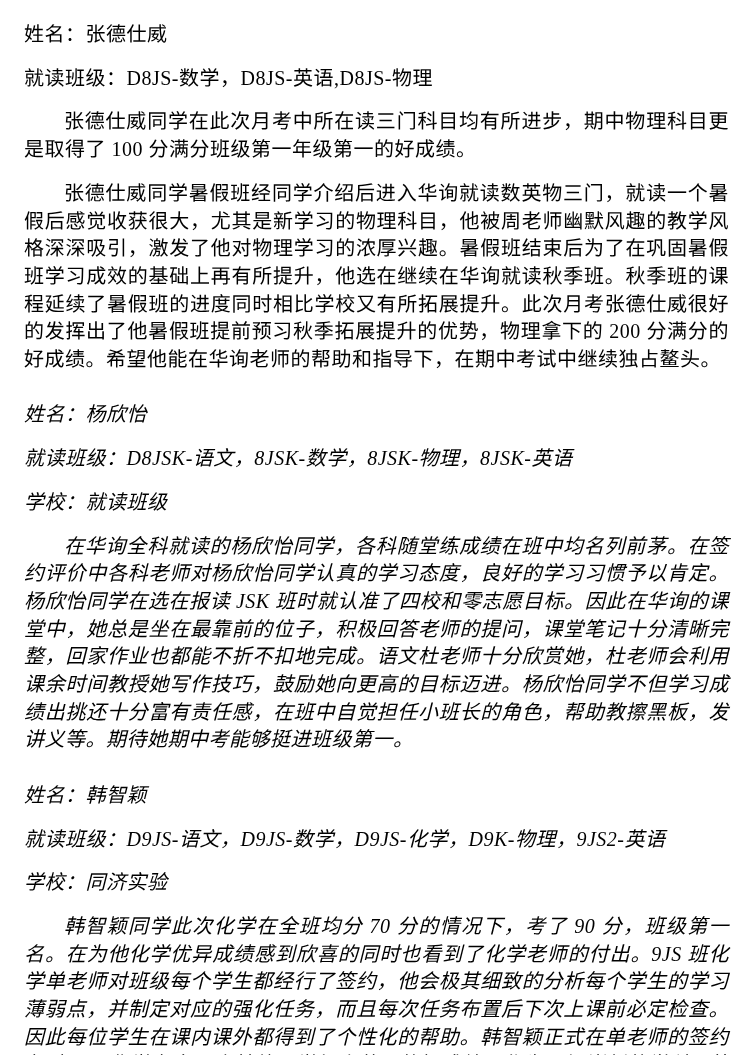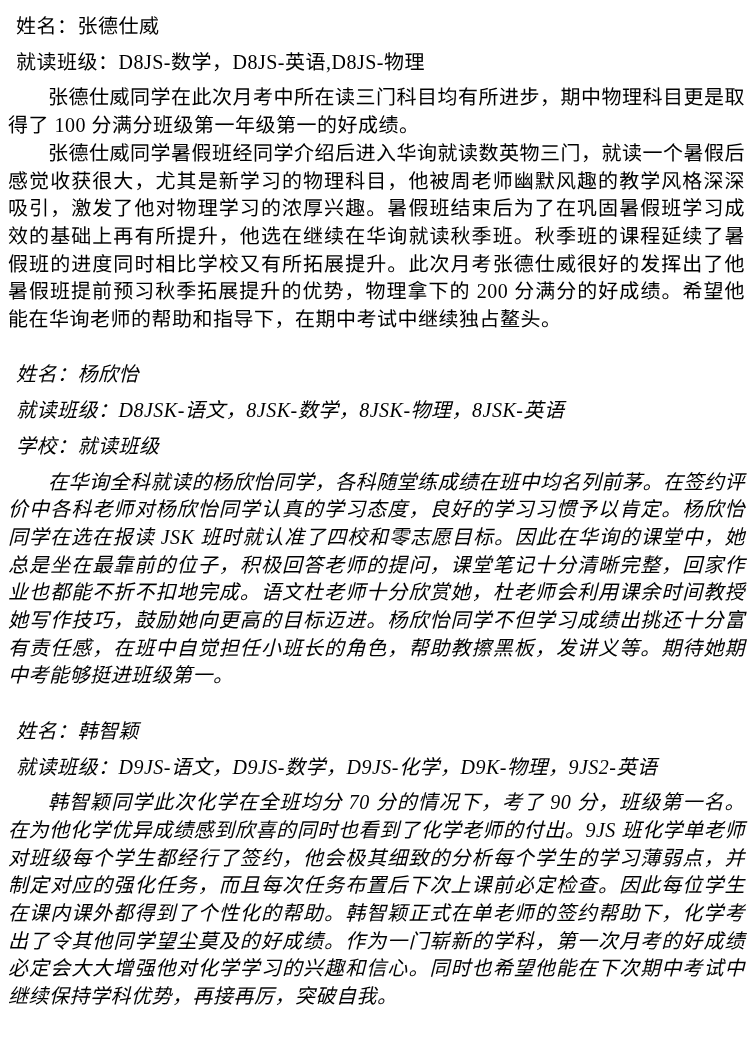--- a/index.html
+++ b/index.html
@@ -16,25 +16,25 @@
     color: #000000;
     font-family: "Liberation Serif", "DejaVu Serif", serif;
     font-size: 20px;
     line-height: 27.7px;
     letter-spacing: 0.5px;
     overflow: hidden;
   }
   .report { margin: 0; }
   .report + .report { margin-top: 27.7px; font-style: italic; } 
   .field-line {
-    margin: 8px;
+    margin: 16px;
     white-space: pre-wrap;
   }
   .para {
-    margin: 0;
+    margin: 16px;
     text-indent: 2em;
     text-align: justify;
     text-justify: inter-ideograph;
   }
 </style>
 </head>
 <body>
 
 <div class="page">
 
@@ -48,16 +48,17 @@
   <section class="report">
     <div class="field-line"><span>姓名：</span><span>杨欣怡</span></div>
     <div class="field-line"><span>就读班级：</span><span>D8JSK-语文，8JSK-数学，8JSK-物理，8JSK-英语</span></div>
     <div class="field-line"><span>学校：</span><span>就读班级</span></div>
     <p class="para">在华询全科就读的杨欣怡同学，各科随堂练成绩在班中均名列前茅。在签约评价中各科老师对杨欣怡同学认真的学习态度，良好的学习习惯予以肯定。杨欣怡同学在选在报读 JSK 班时就认准了四校和零志愿目标。因此在华询的课堂中，她总是坐在最靠前的位子，积极回答老师的提问，课堂笔记十分清晰完整，回家作业也都能不折不扣地完成。语文杜老师十分欣赏她，杜老师会利用课余时间教授她写作技巧，鼓励她向更高的目标迈进。杨欣怡同学不但学习成绩出挑还十分富有责任感，在班中自觉担任小班长的角色，帮助教擦黑板，发讲义等。期待她期中考能够挺进班级第一。</p>
   </section>
 
   <section class="report">
     <div class="field-line"><span>姓名：</span><span>韩智颖</span></div>
     <div class="field-line"><span>就读班级：</span><span>D9JS-语文，D9JS-数学，D9JS-化学，D9K-物理，9JS2-英语</span></div>
+    <div class="field-line"><span>学校：</span><span>同济实验</span></div>
     <p class="para">韩智颖同学此次化学在全班均分 70 分的情况下，考了 90 分，班级第一名。在为他化学优异成绩感到欣喜的同时也看到了化学老师的付出。9JS 班化学单老师对班级每个学生都经行了签约，他会极其细致的分析每个学生的学习薄弱点，并制定对应的强化任务，而且每次任务布置后下次上课前必定检查。因此每位学生在课内课外都得到了个性化的帮助。韩智颖正式在单老师的签约帮助下，化学考出了令其他同学望尘莫及的好成绩。作为一门崭新的学科，第一次月考的好成绩必定会大大增强他对化学学习的兴趣和信心。同时也希望他能在下次期中考试中继续保持学科优势，再接再厉，突破自我。</p>
   </section>
 
 </div>
 
 </body></html>

